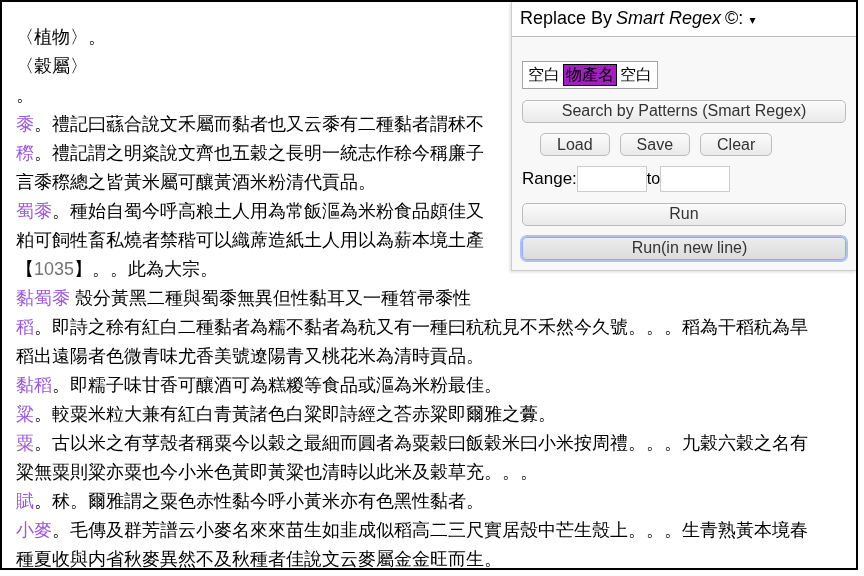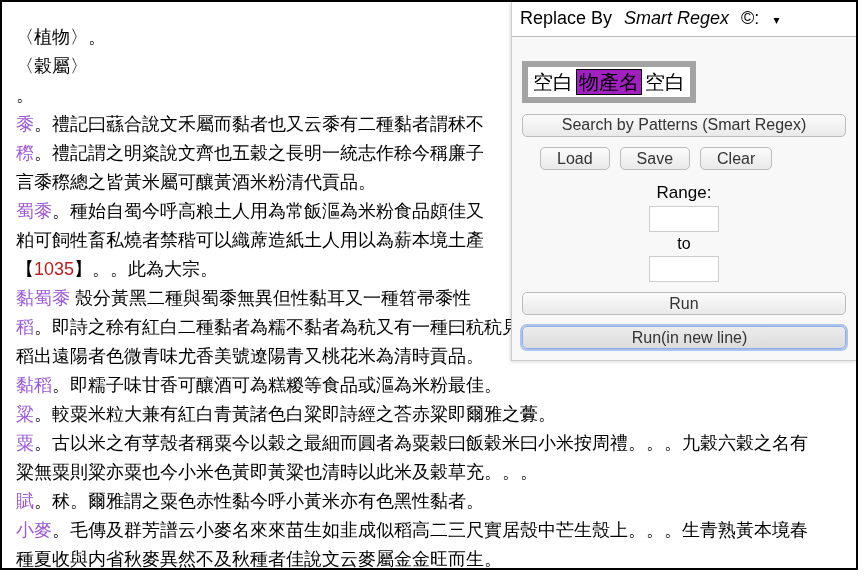--- a/index.html
+++ b/index.html
@@ -23,51 +23,51 @@
     overflow: hidden;
     box-sizing: border-box;
   }
   .maintext {
     padding: 22px 6px 6px 14px;
     white-space: normal;
     word-break: break-all;
   }
   .line { margin: 0 0 2px 0; }
   .purple { color: #9b59d6; }
-  .blue { color: #b91c1c; }
+  .blue { color: #737373; }
   .panel {
     position: absolute;
     top: 0;
     right: 0;
     width: 344px;
     background: #f8f8f8;
     border-left: 1px solid #ccc;
     border-bottom: 1px solid #ccc;
     box-shadow: -1px 1px 3px rgba(0,0,0,0.15);
     font-size: 16px;
   }
   .panel-header {
     border-bottom: 1px solid #bbb;
     padding: 3px 8px 4px 8px;
     font-size: 18px;
     background: #fff;
     font-family: "Helvetica Neue", Helvetica, Arial, sans-serif;
     display: flex;
     align-items: baseline;
-    gap: 12px;
+    gap: 4px;
   }
   .panel-header .it { font-style: italic; font-weight: 400; }
   .panel-header .dd { margin-left: 2px; font-size: 12px; }
   .panel-body { padding: 8px 10px 10px 10px; }
   .pattern-box {
-    border: 6px solid #a3a3a3;
+    border: 1px solid #a3a3a3;
     display: inline-block;
     line-height: 1;
     padding: 2px;
-    font-size: 20px;
+    font-size: 16px;
     background: #fff;
   }
   .pattern-box span {
     display: inline-block;
     padding: 2px 2px;
     border: 1px solid transparent;
     vertical-align: middle;
   }
   .pattern-box .blank { color: #000; }
   .pattern-box .mark {
@@ -96,21 +96,20 @@
   }
   .group {
     display: flex;
     gap: 10px;
     padding-left: 18px;
   }
   .group .btn { padding: 0 16px; }
   .range-row {
     display: flex;
     align-items: center;
-    flex-direction: column;
   }
   .range-row label { font-size: 17px; }
   .range-row input {
     width: 60px;
     height: 24px;
     border: 1px solid #ccc;
     background: #fff;
     font-size: 15px;
     padding: 0 4px;
   }

